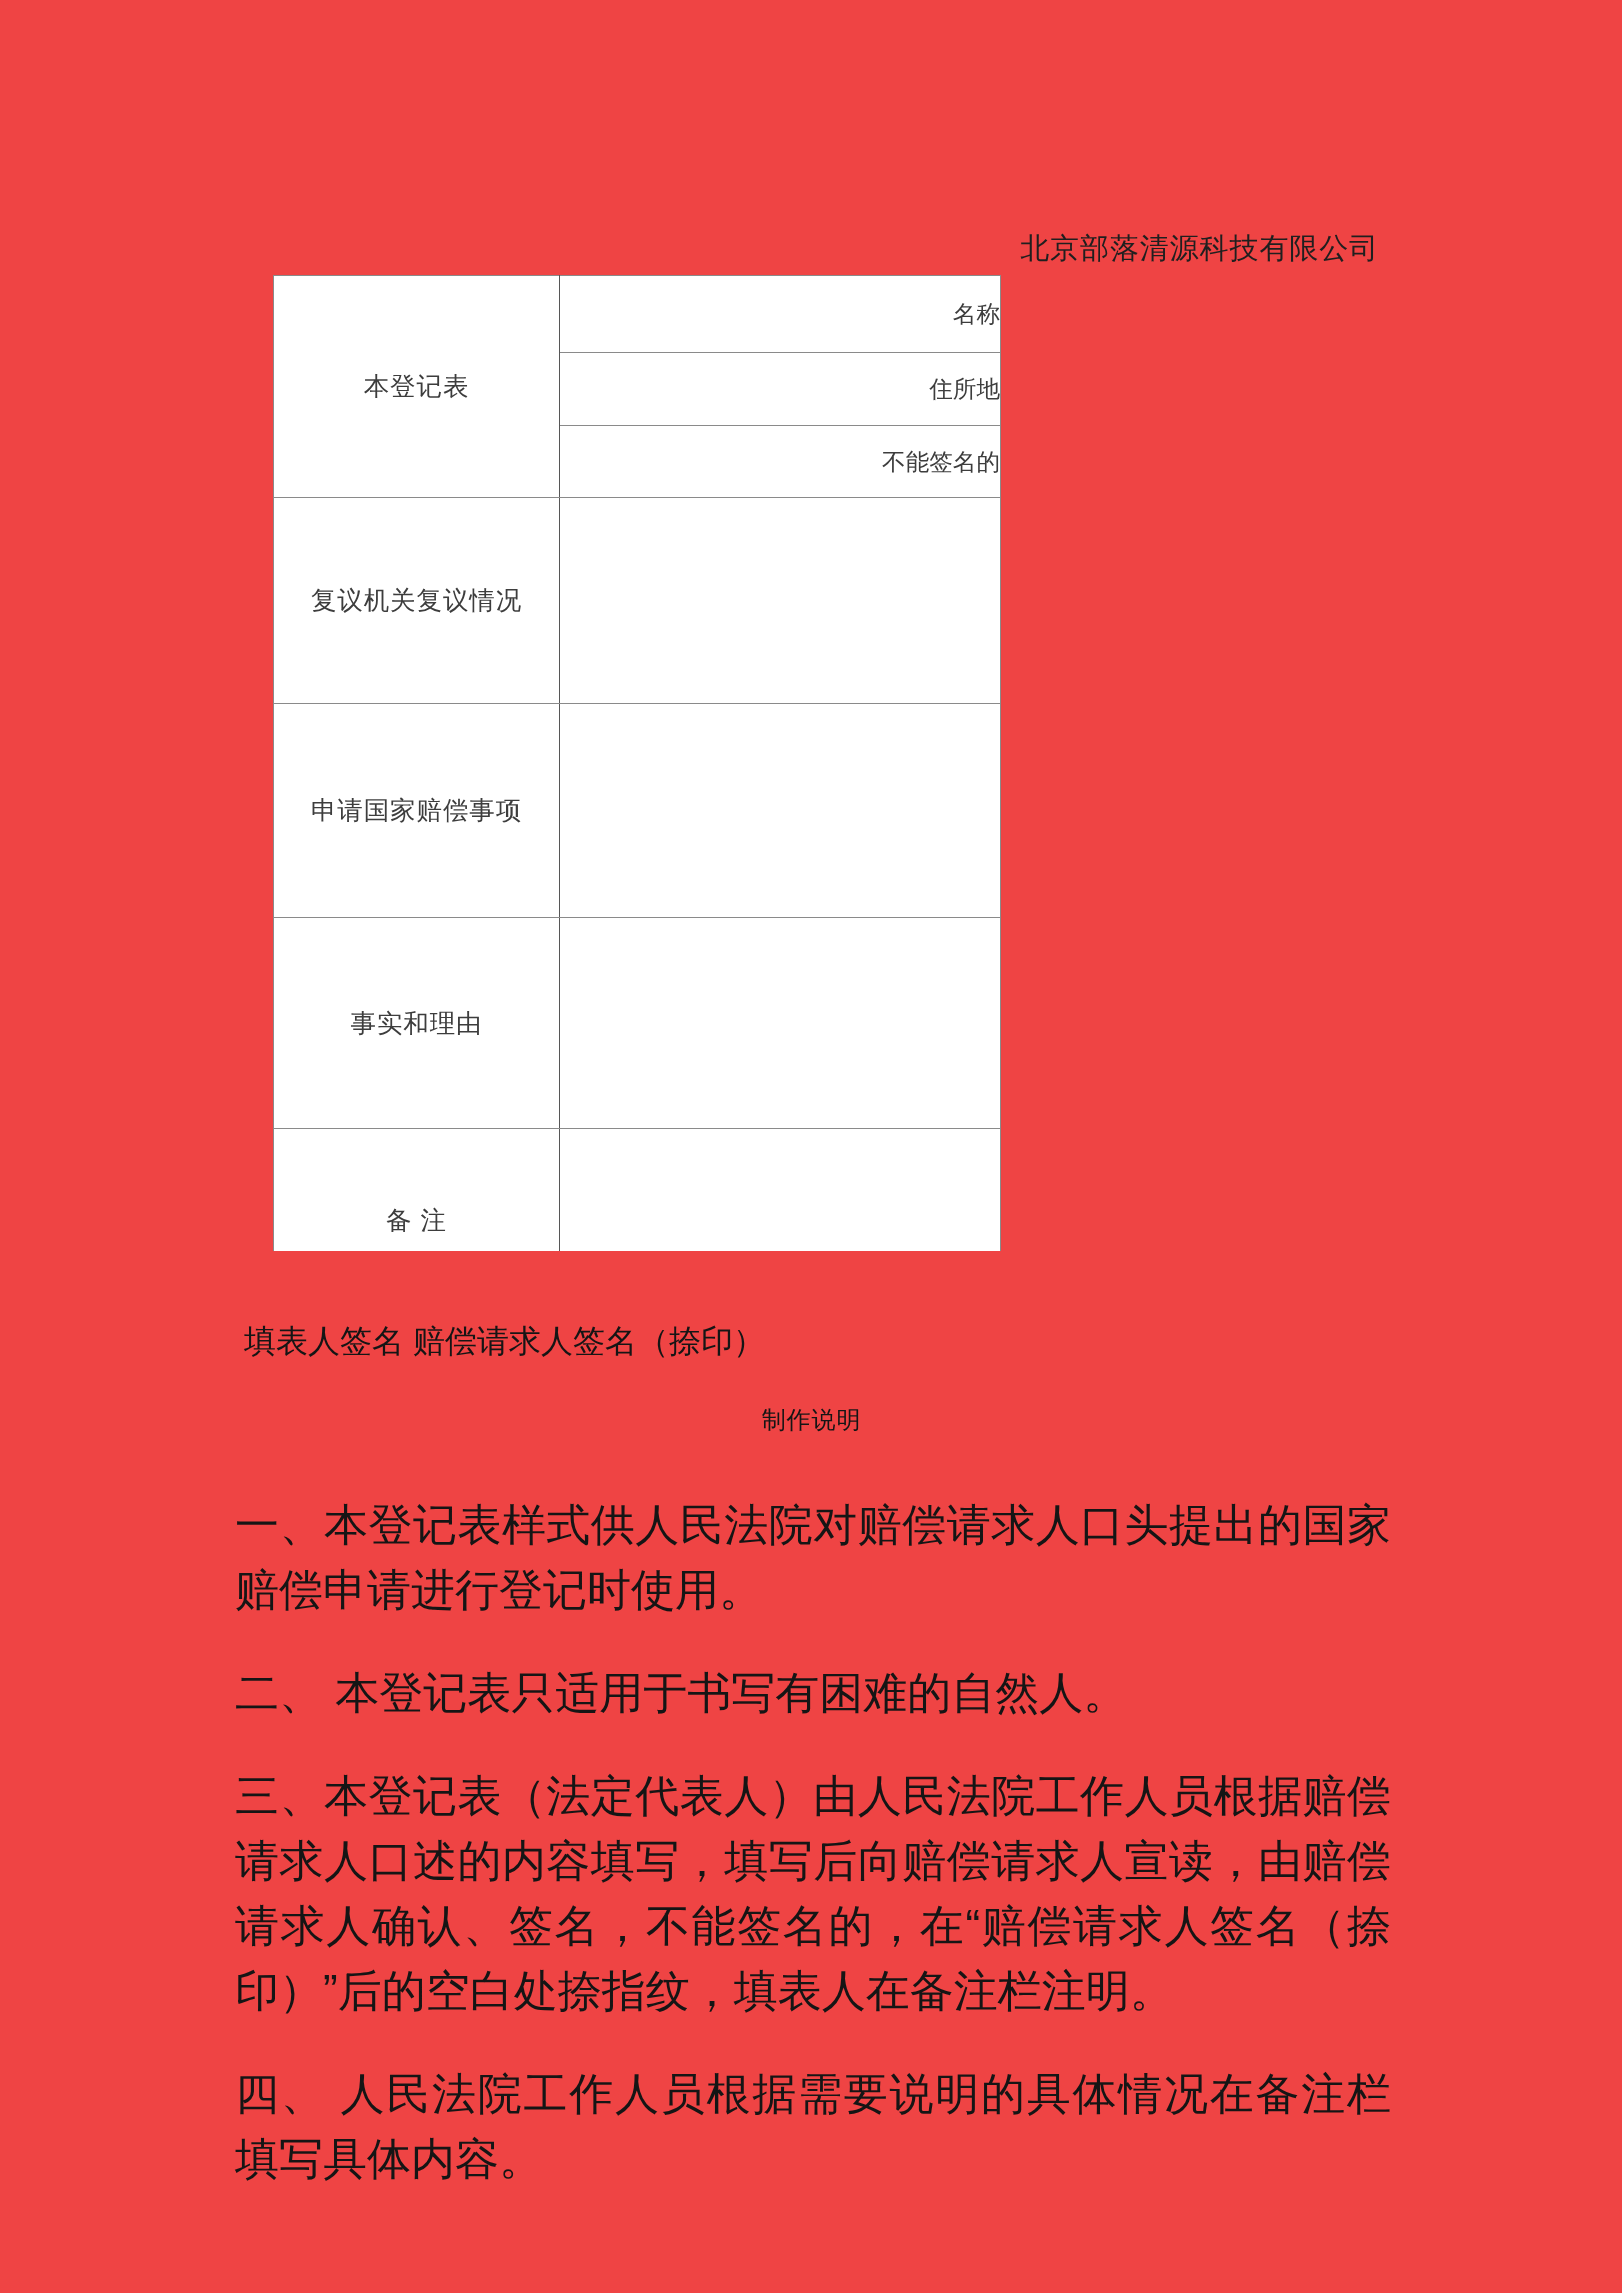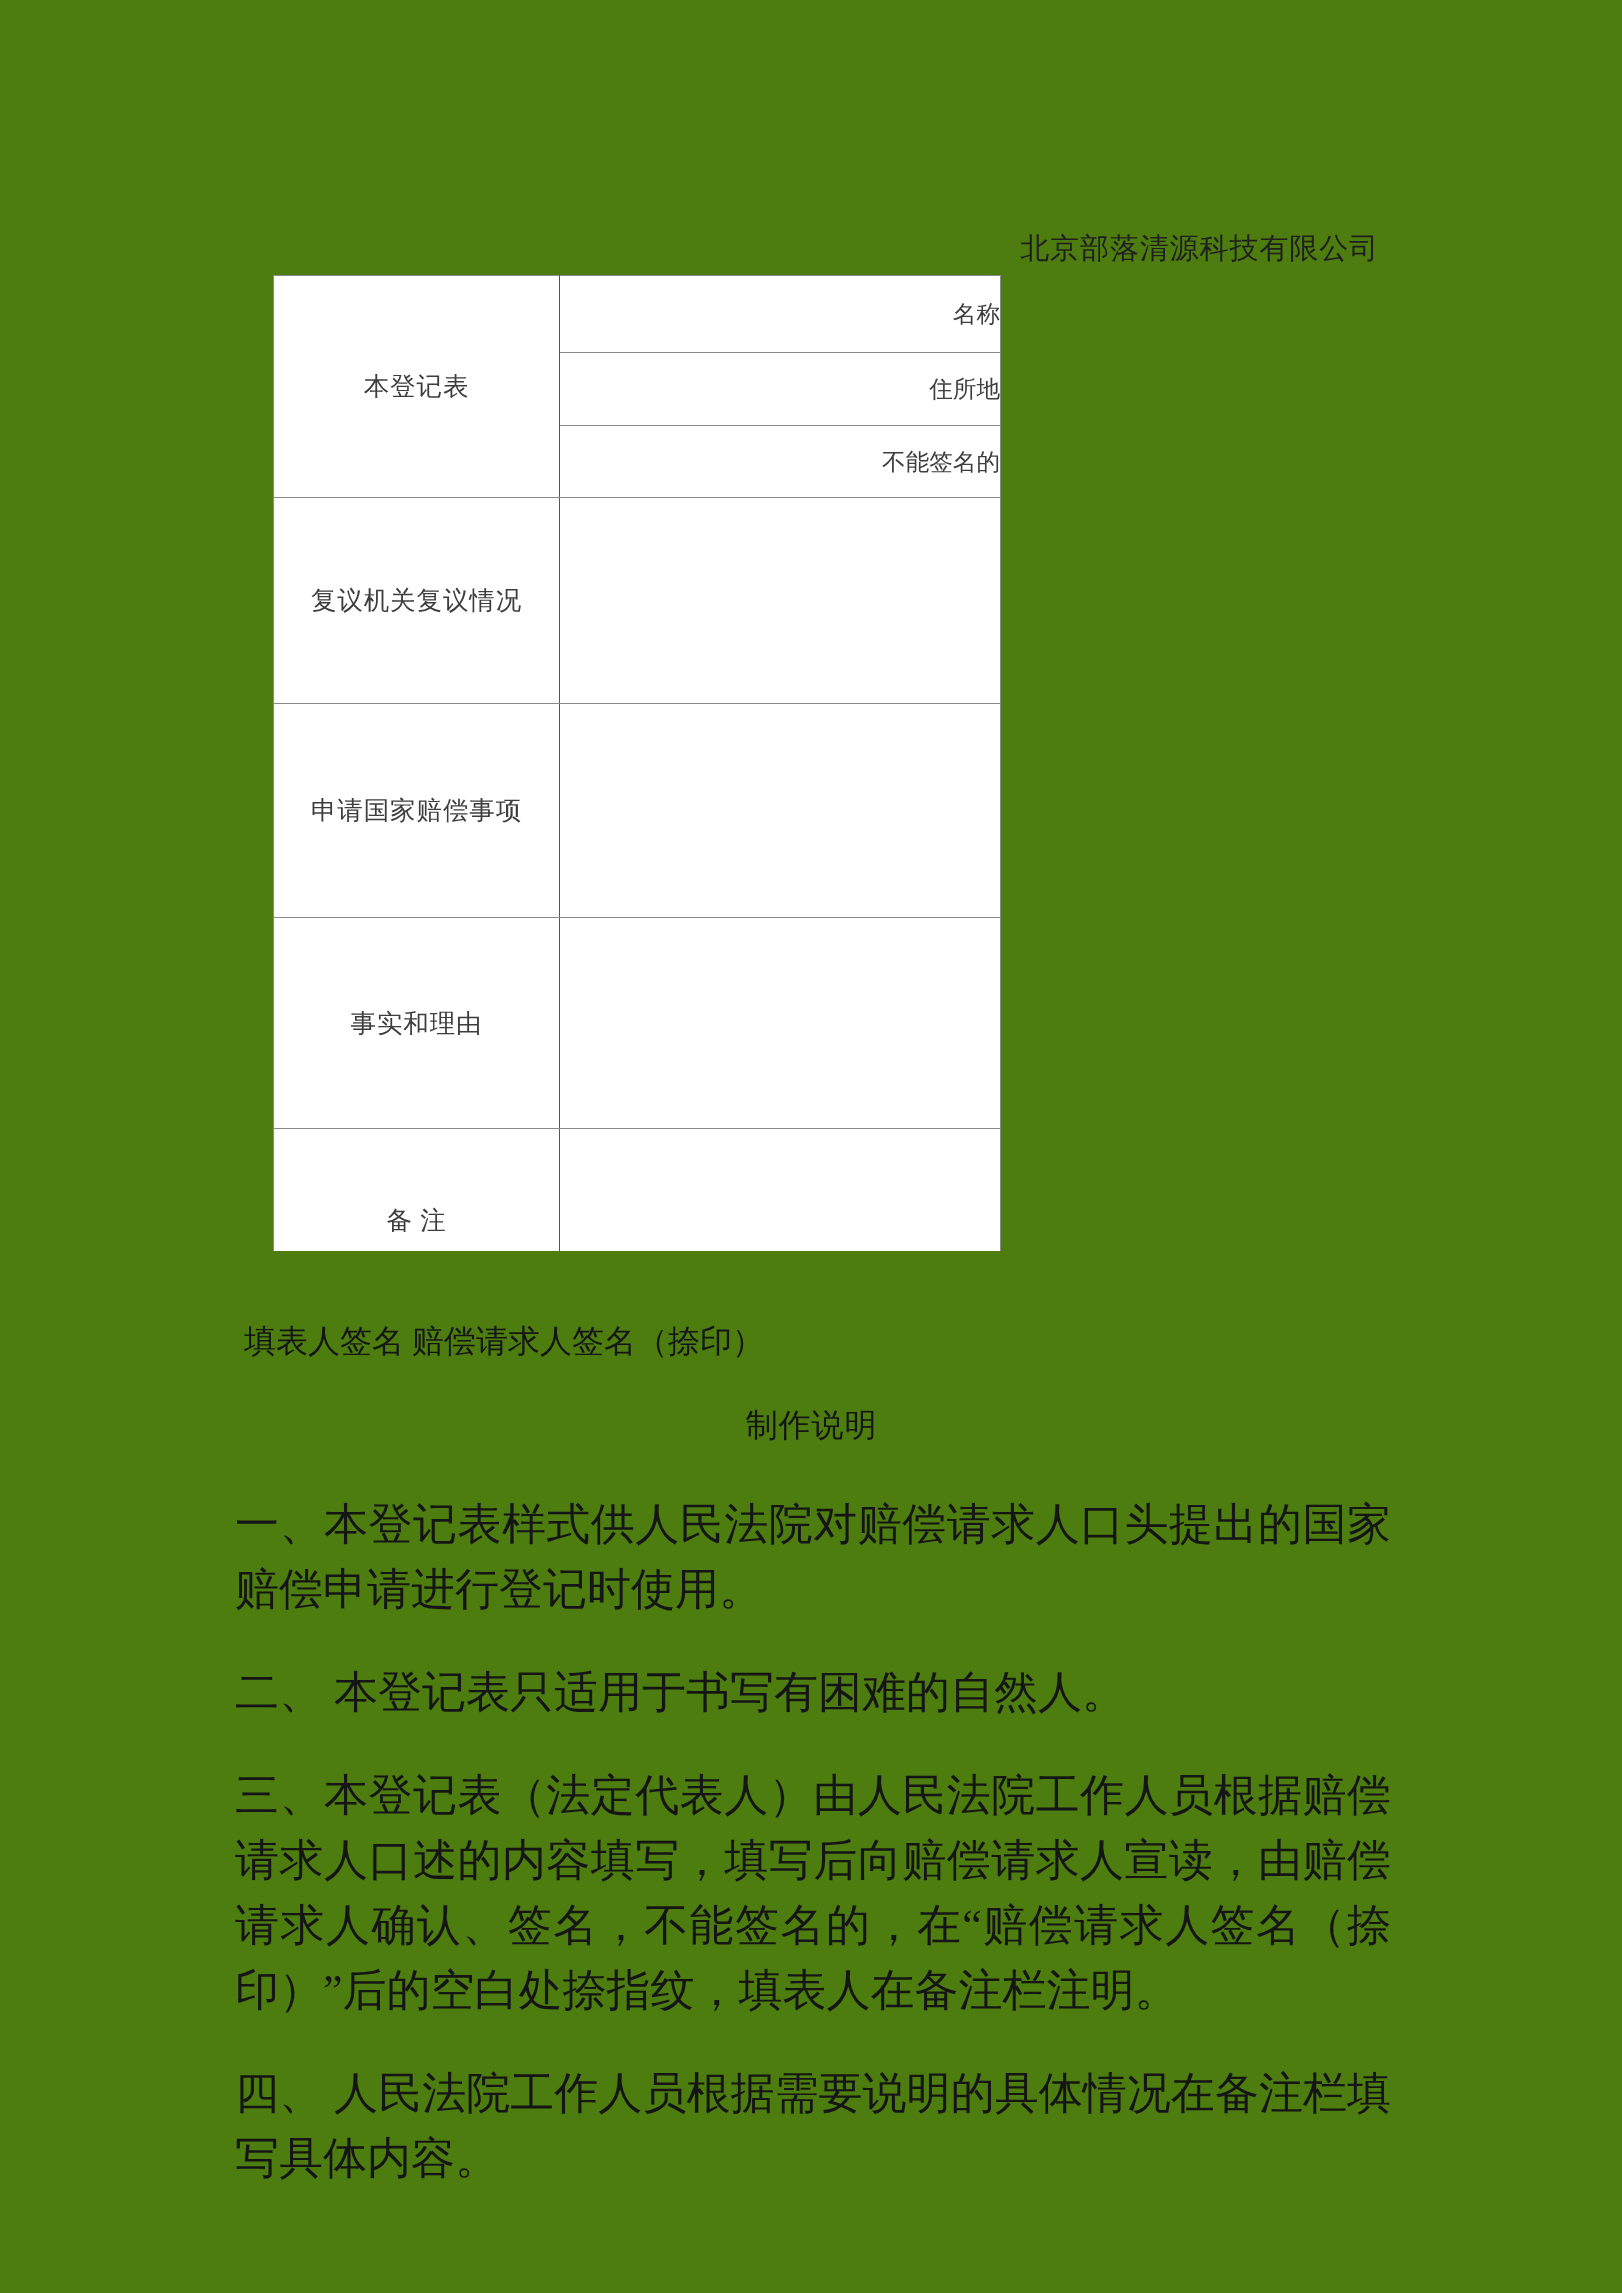--- a/index.html
+++ b/index.html
@@ -1,21 +1,21 @@
 <!DOCTYPE html>
 <html style="font-size:14.5px"><head>
 <meta charset="utf-8">
 <style>
   html, body { margin: 0; padding: 0; background: #ffffff; }
   #page {
     position: relative;
     width: 1623px;
     height: 2294px;
-    background: #4d7c0f;
-    font-family: Liberation Serif, serif;
+    background: #ef4444;
+    font-family: Liberation Sans, sans-serif;
     color: #1a1a1a;
     overflow: hidden;
   }
 
   
   .company {
     position: absolute;
     top: 229px;
     right: 244px;
     font-size: 29px;
@@ -71,21 +71,21 @@
     white-space: nowrap;
   }
 
   
   .instr-title {
     position: absolute;
     left: 0;
     top: 1404px;
     width: 100%;
     text-align: center;
-    font-size: 32px;
+    font-size: 24px;
     letter-spacing: 0.9px;
     color: #151515;
   }
   .instr-body {
     position: absolute;
     left: 235px;
     top: 1492px;
     width: 1156px;
   }
   .instr-body p {

